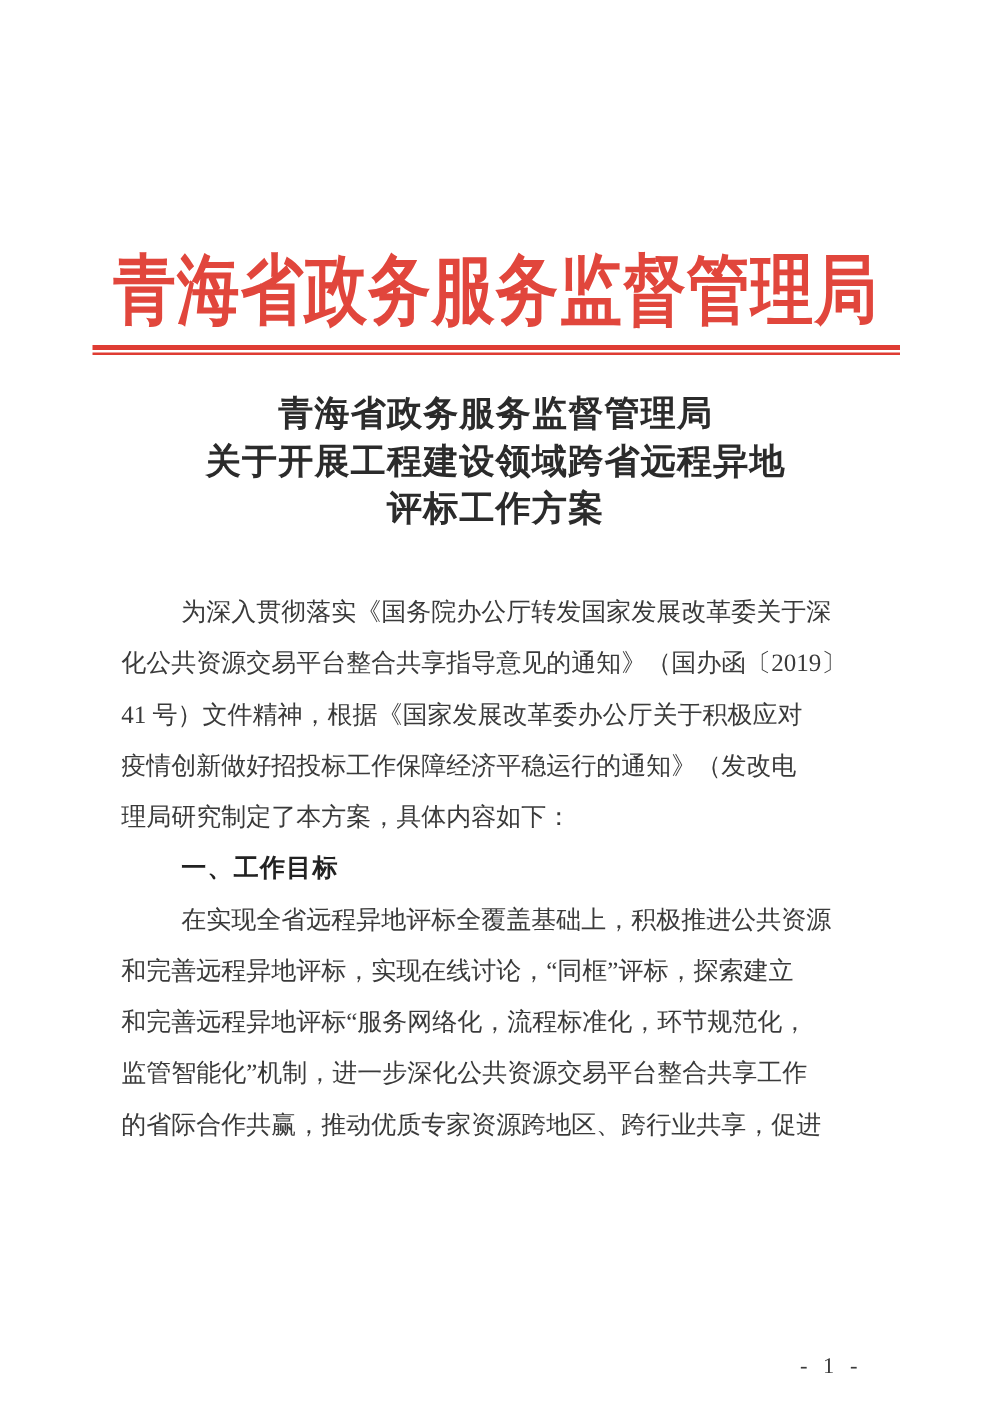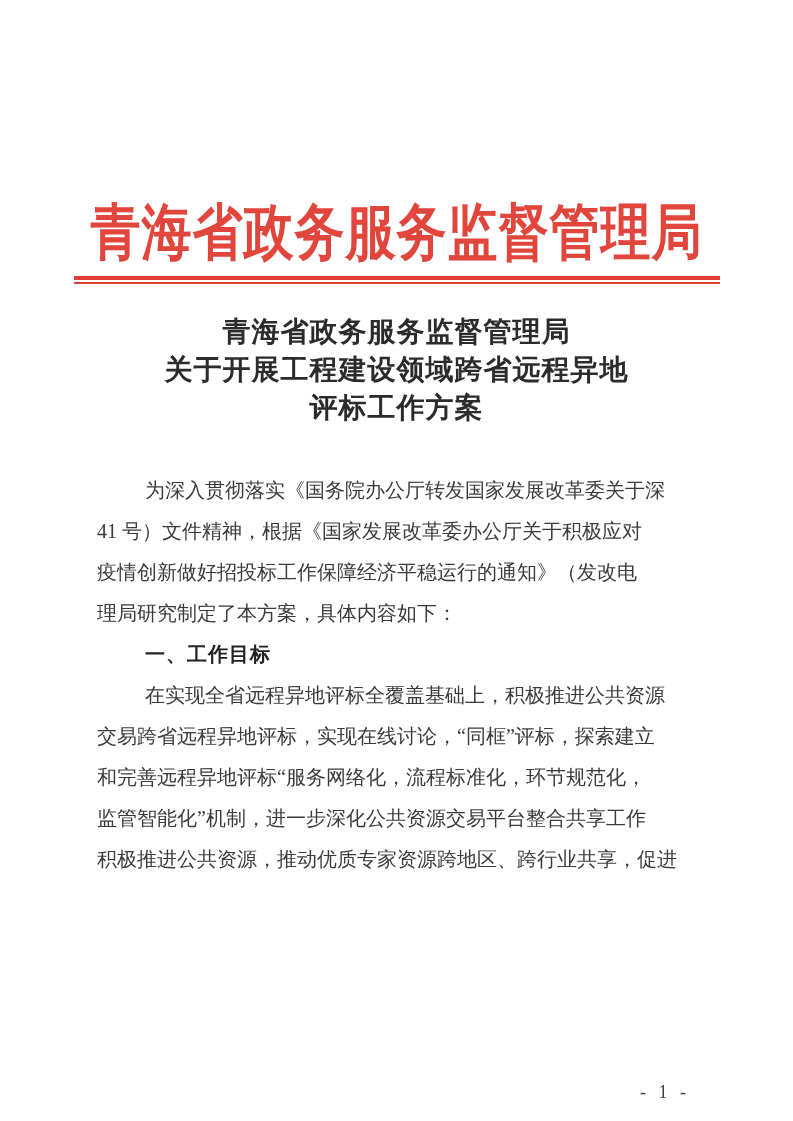--- a/index.html
+++ b/index.html
@@ -114,28 +114,29 @@
   </div>
 
   <div class="doc-title">
     <div>青海省政务服务监督管理局</div>
     <div>关于开展工程建设领域跨省远程异地</div>
     <div>评标工作方案</div>
   </div>
 
   <div class="doc-body">
     <div class="body-line indent">为深入贯彻落实《国务院办公厅转发国家发展改革委关于深</div>
+    <div class="body-line">化公共资源交易平台整合共享指导意见的通知》（国办函〔2019〕</div>
     <div class="body-line">41 号）文件精神，根据《国家发展改革委办公厅关于积极应对</div>
     <div class="body-line">疫情创新做好招投标工作保障经济平稳运行的通知》（发改电</div>
     <div class="body-line">理局研究制定了本方案，具体内容如下：</div>
     <div class="body-line indent heading">一、工作目标</div>
     <div class="body-line indent">在实现全省远程异地评标全覆盖基础上，积极推进公共资源</div>
-    <div class="body-line">交易跨省远程异地评标，实现在线讨论，“同框”评标，探索建立</div>
+    <div class="body-line">和完善远程异地评标，实现在线讨论，“同框”评标，探索建立</div>
     <div class="body-line">和完善远程异地评标“服务网络化，流程标准化，环节规范化，</div>
     <div class="body-line">监管智能化”机制，进一步深化公共资源交易平台整合共享工作</div>
-    <div class="body-line">积极推进公共资源，推动优质专家资源跨地区、跨行业共享，促进</div>
+    <div class="body-line">的省际合作共赢，推动优质专家资源跨地区、跨行业共享，促进</div>
   </div>
 
   <div class="page-number">- 1 -</div>
 
   <div class="scan-edge-bottom"></div>
 
 </div>
 
 </body></html>

